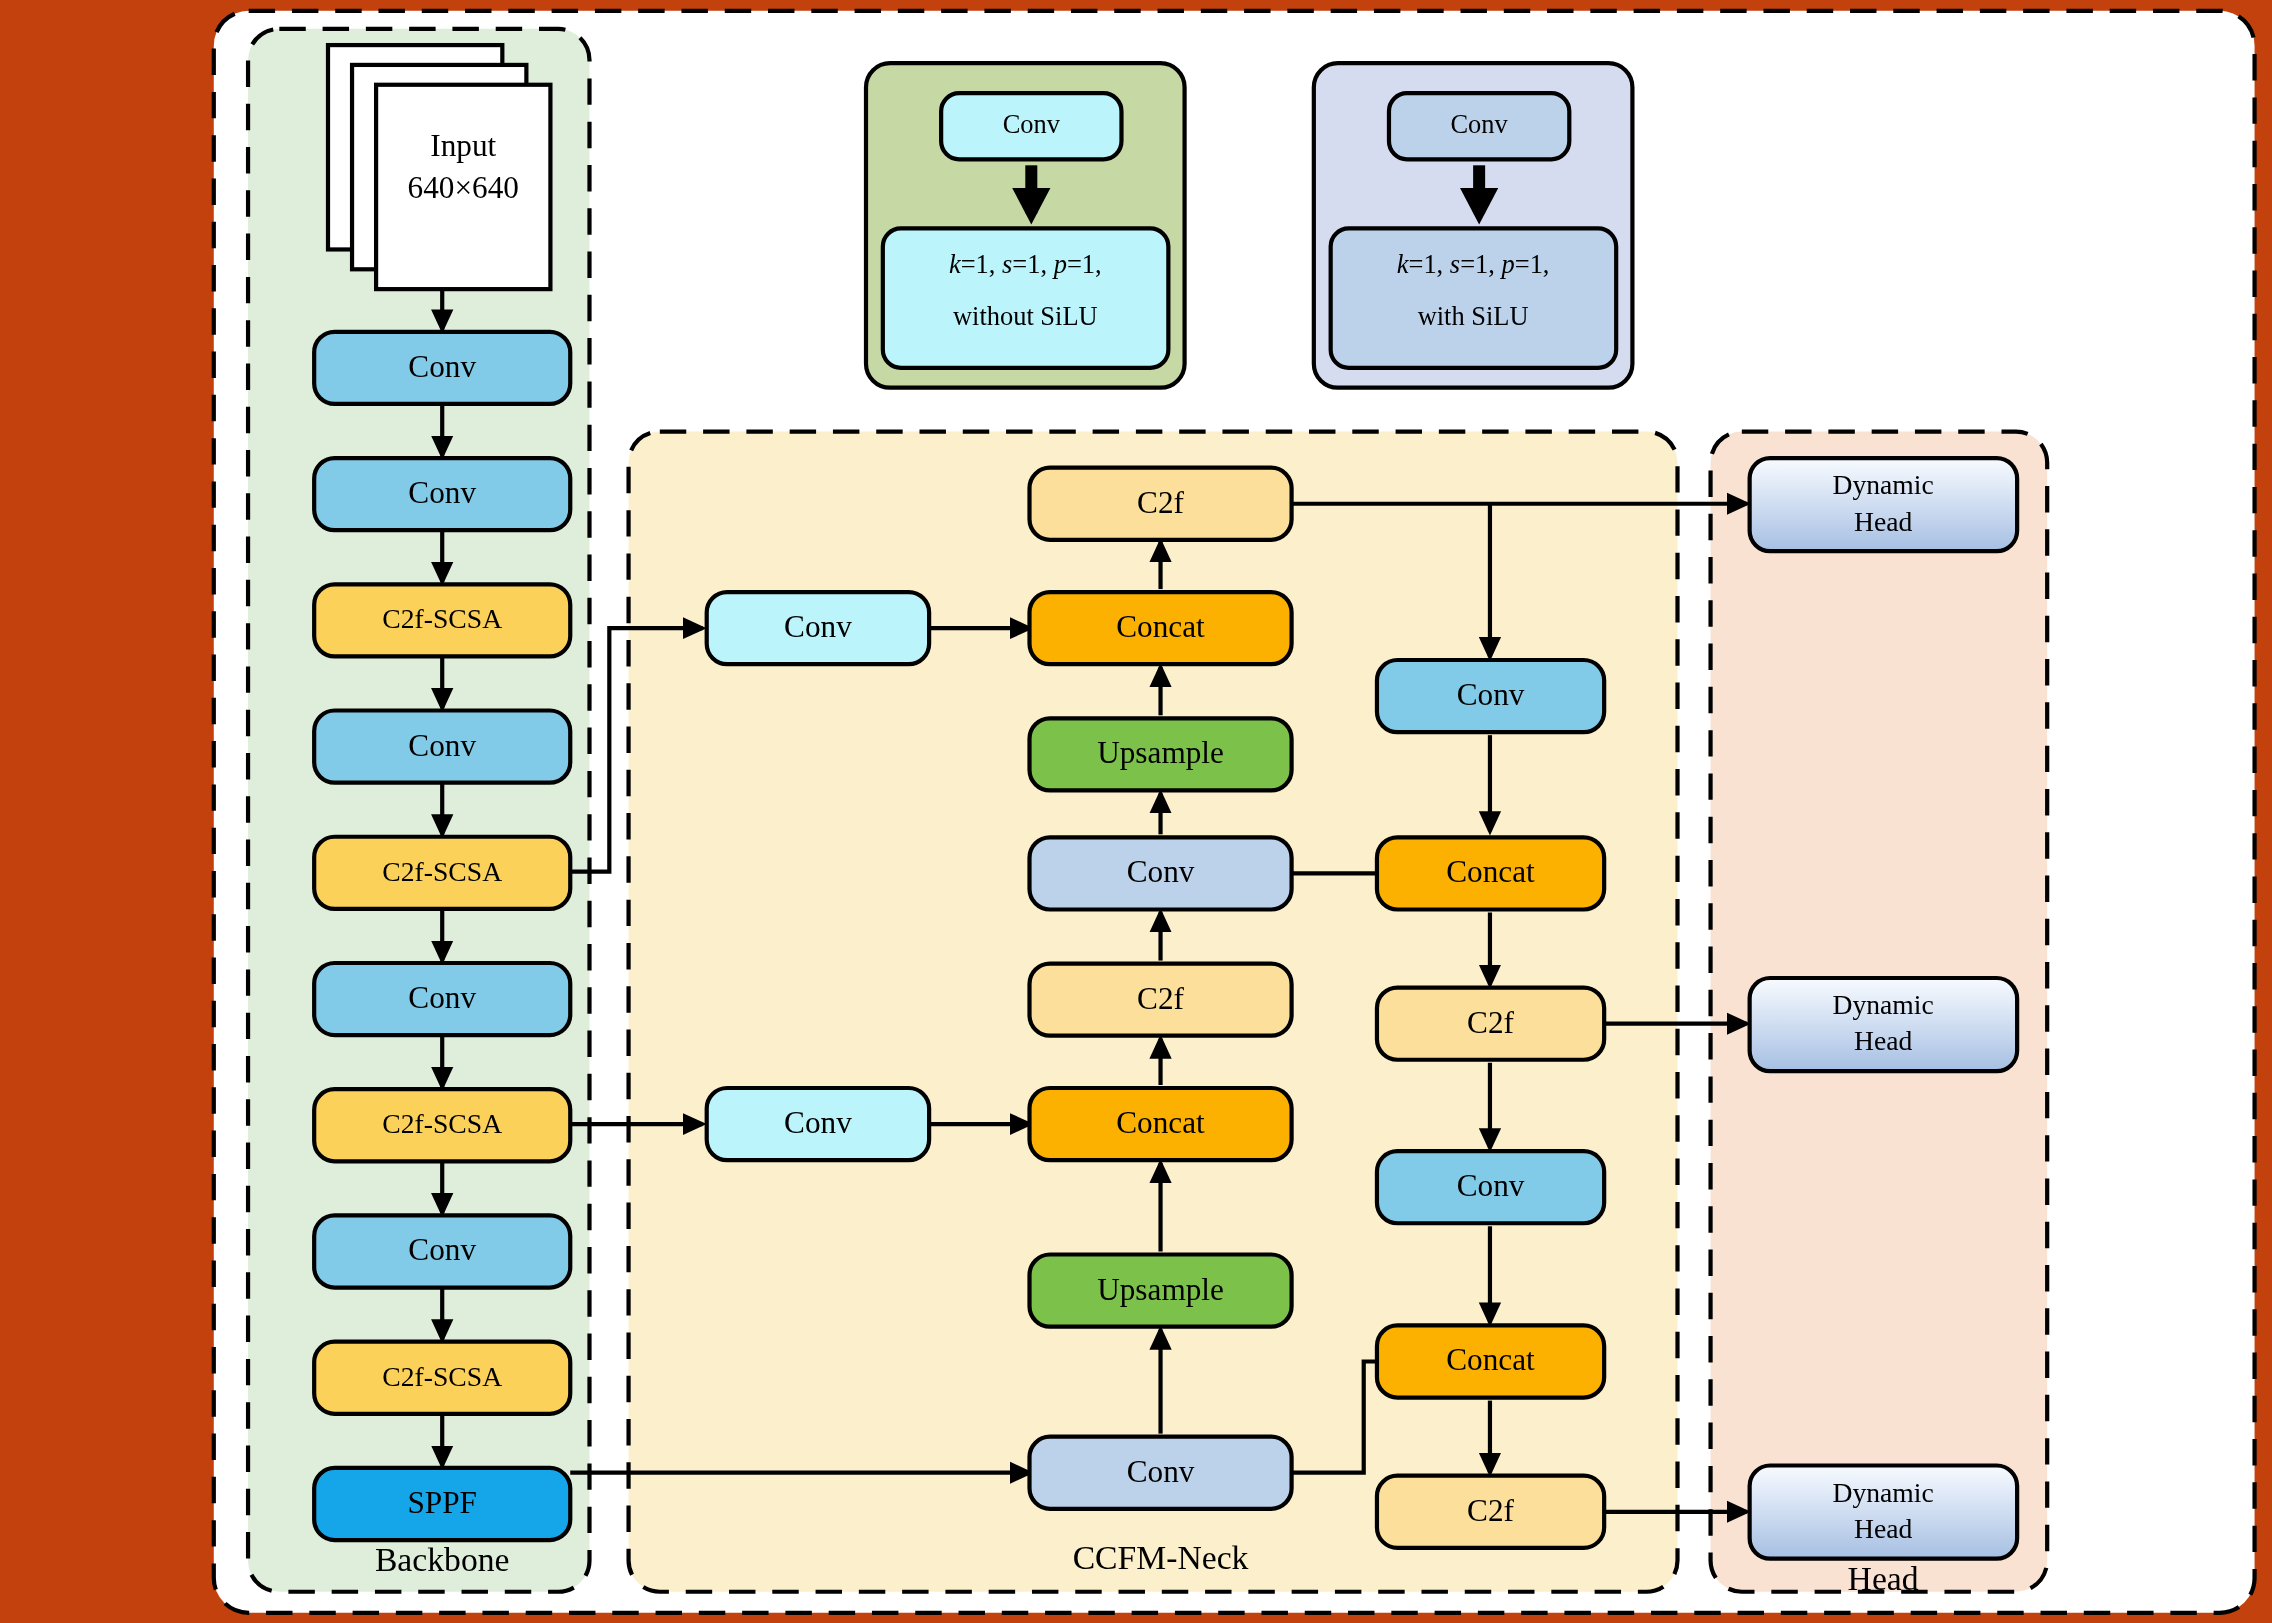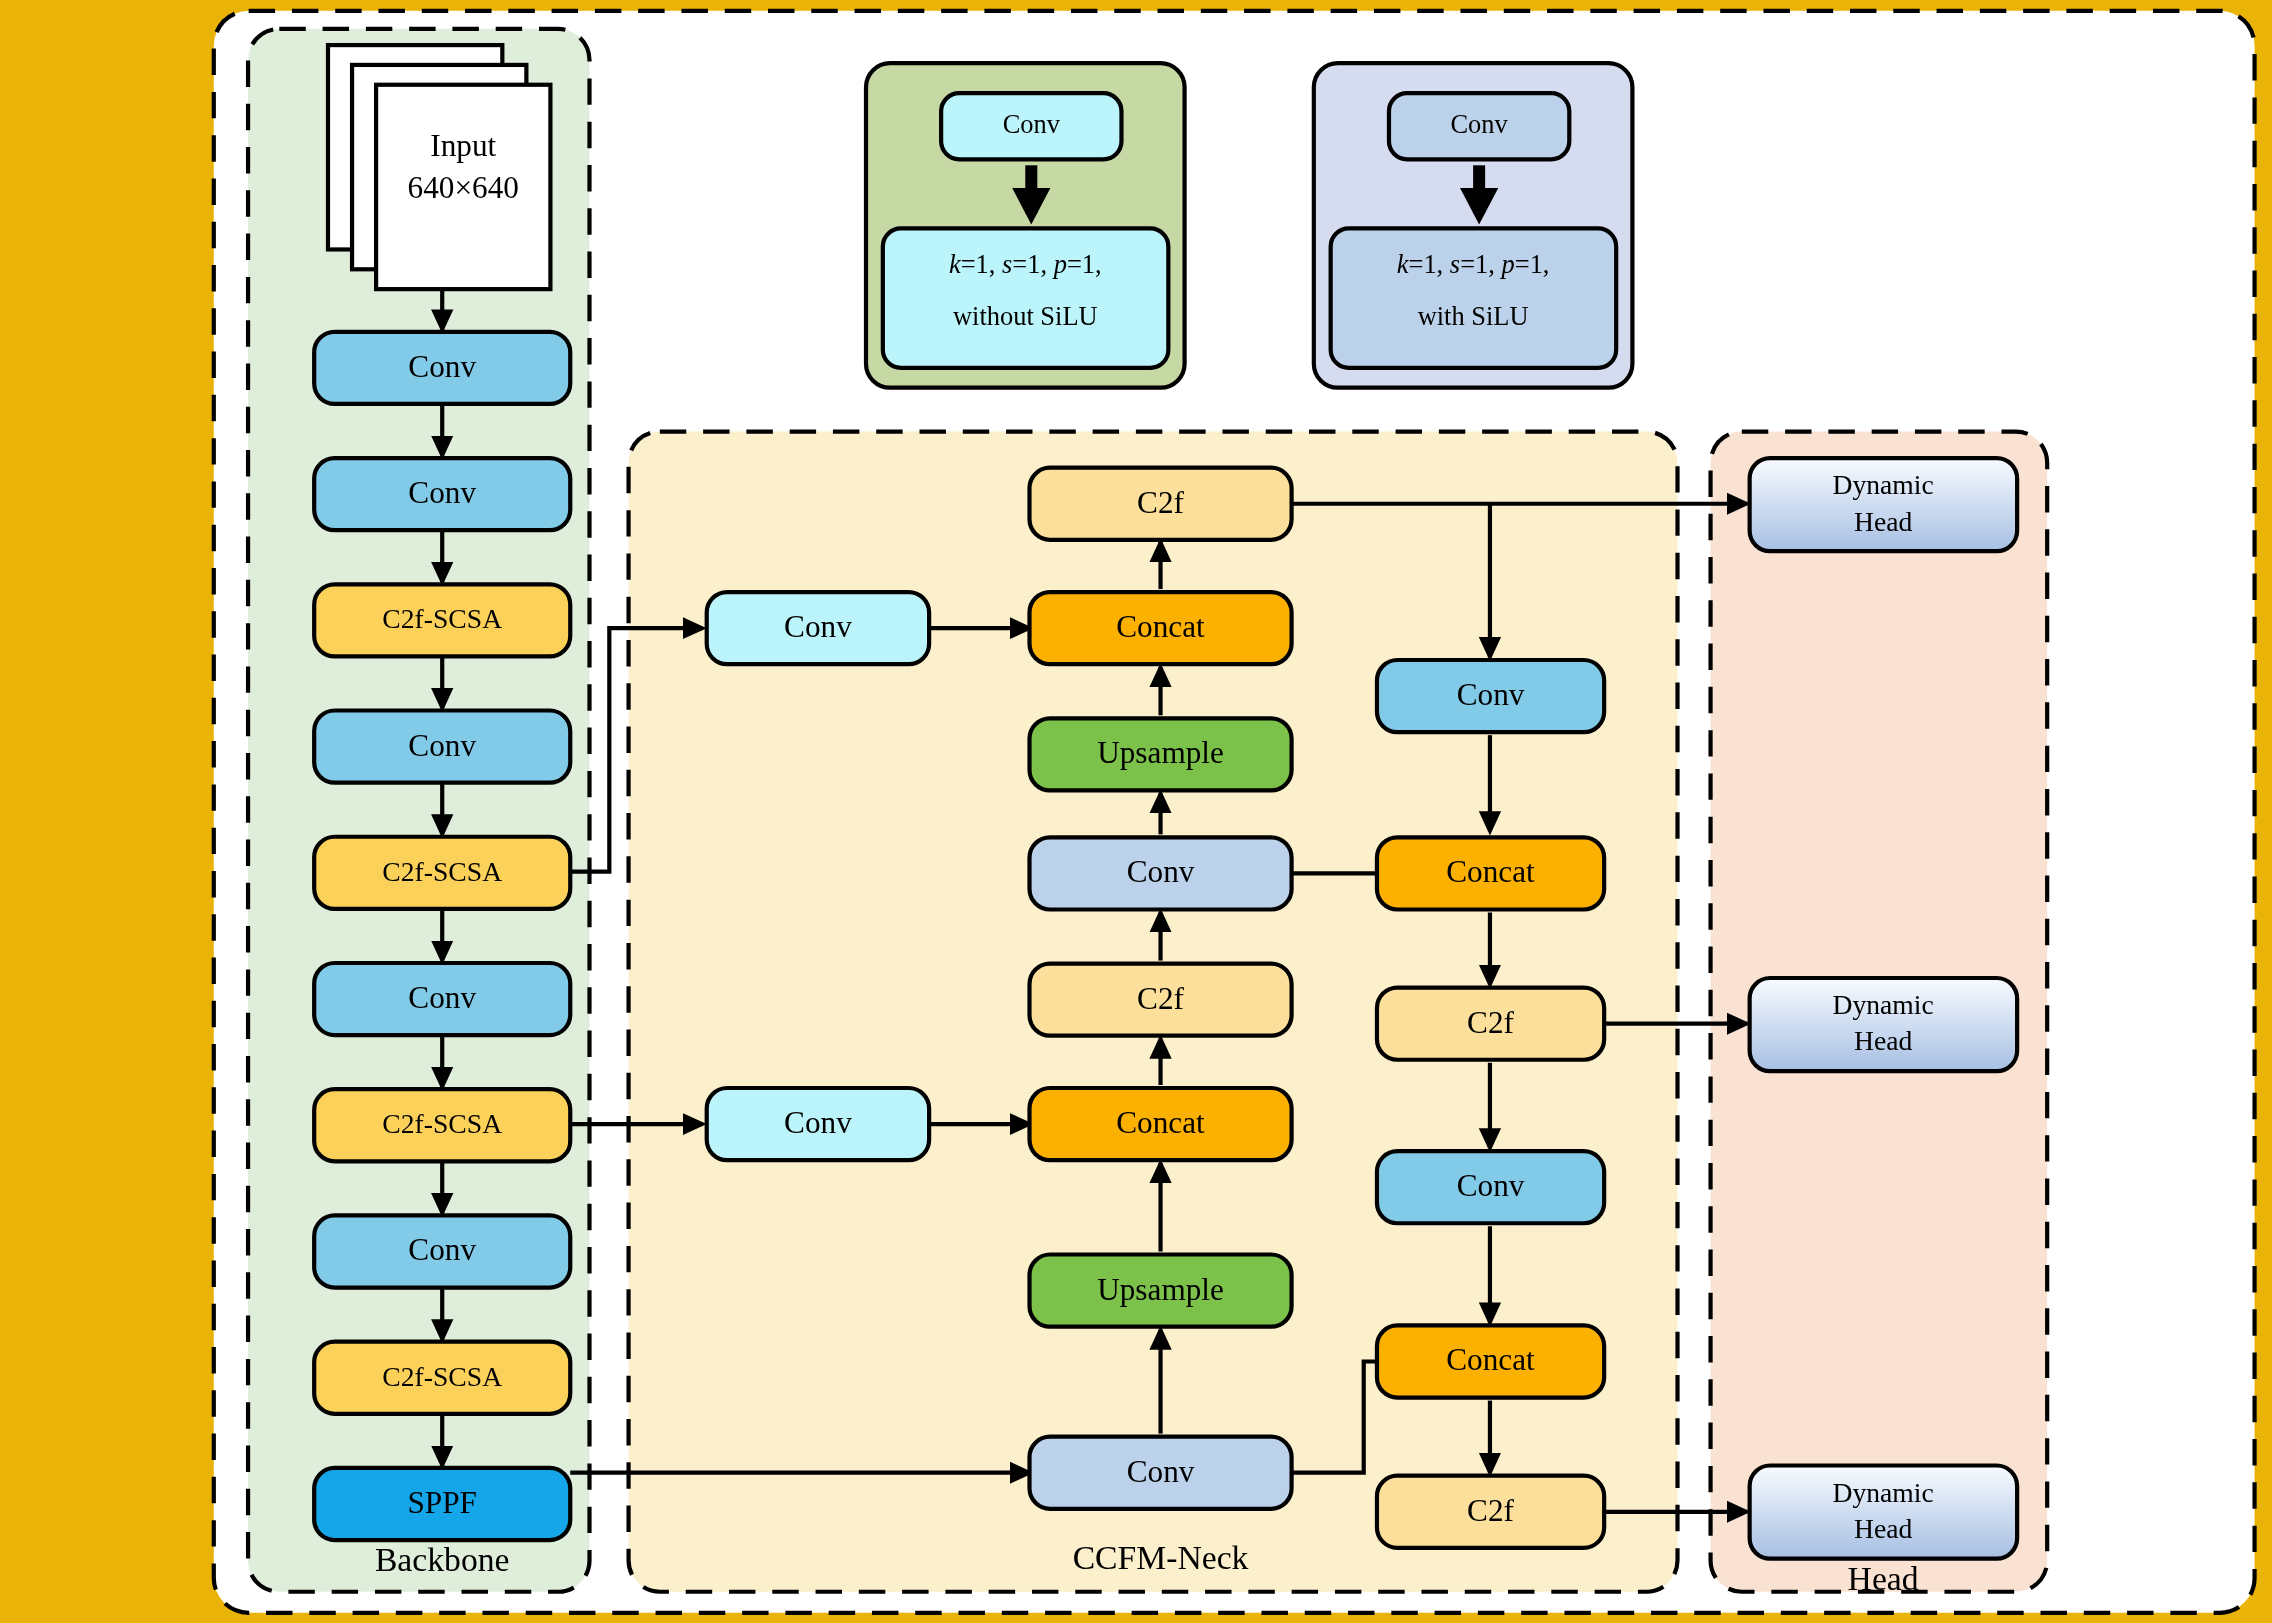--- a/index.html
+++ b/index.html
@@ -1,21 +1,21 @@
 <!DOCTYPE html>
 <html style="font-size:9.6px"><head>
 <meta charset="utf-8">
 <style>
   html,body{margin:0;padding:0;background:#ffffff;}
   body{
     width:2273px;height:1623px;
     font-family:"Liberation Serif","DejaVu Serif",serif;
     overflow:hidden;
   }
-  #stage{position:relative;width:2273px;height:1623px;background:#eab308;}
+  #stage{position:relative;width:2273px;height:1623px;background:#c2410c;}
   svg#canvas{position:absolute;left:0;top:0;width:2273px;height:1623px;}
 
   
   .blk-label{
     font-family:"Liberation Serif","DejaVu Serif",serif;
     font-size:52px;
     fill:#000;
     text-anchor:middle;
     dominant-baseline:middle;
   }

